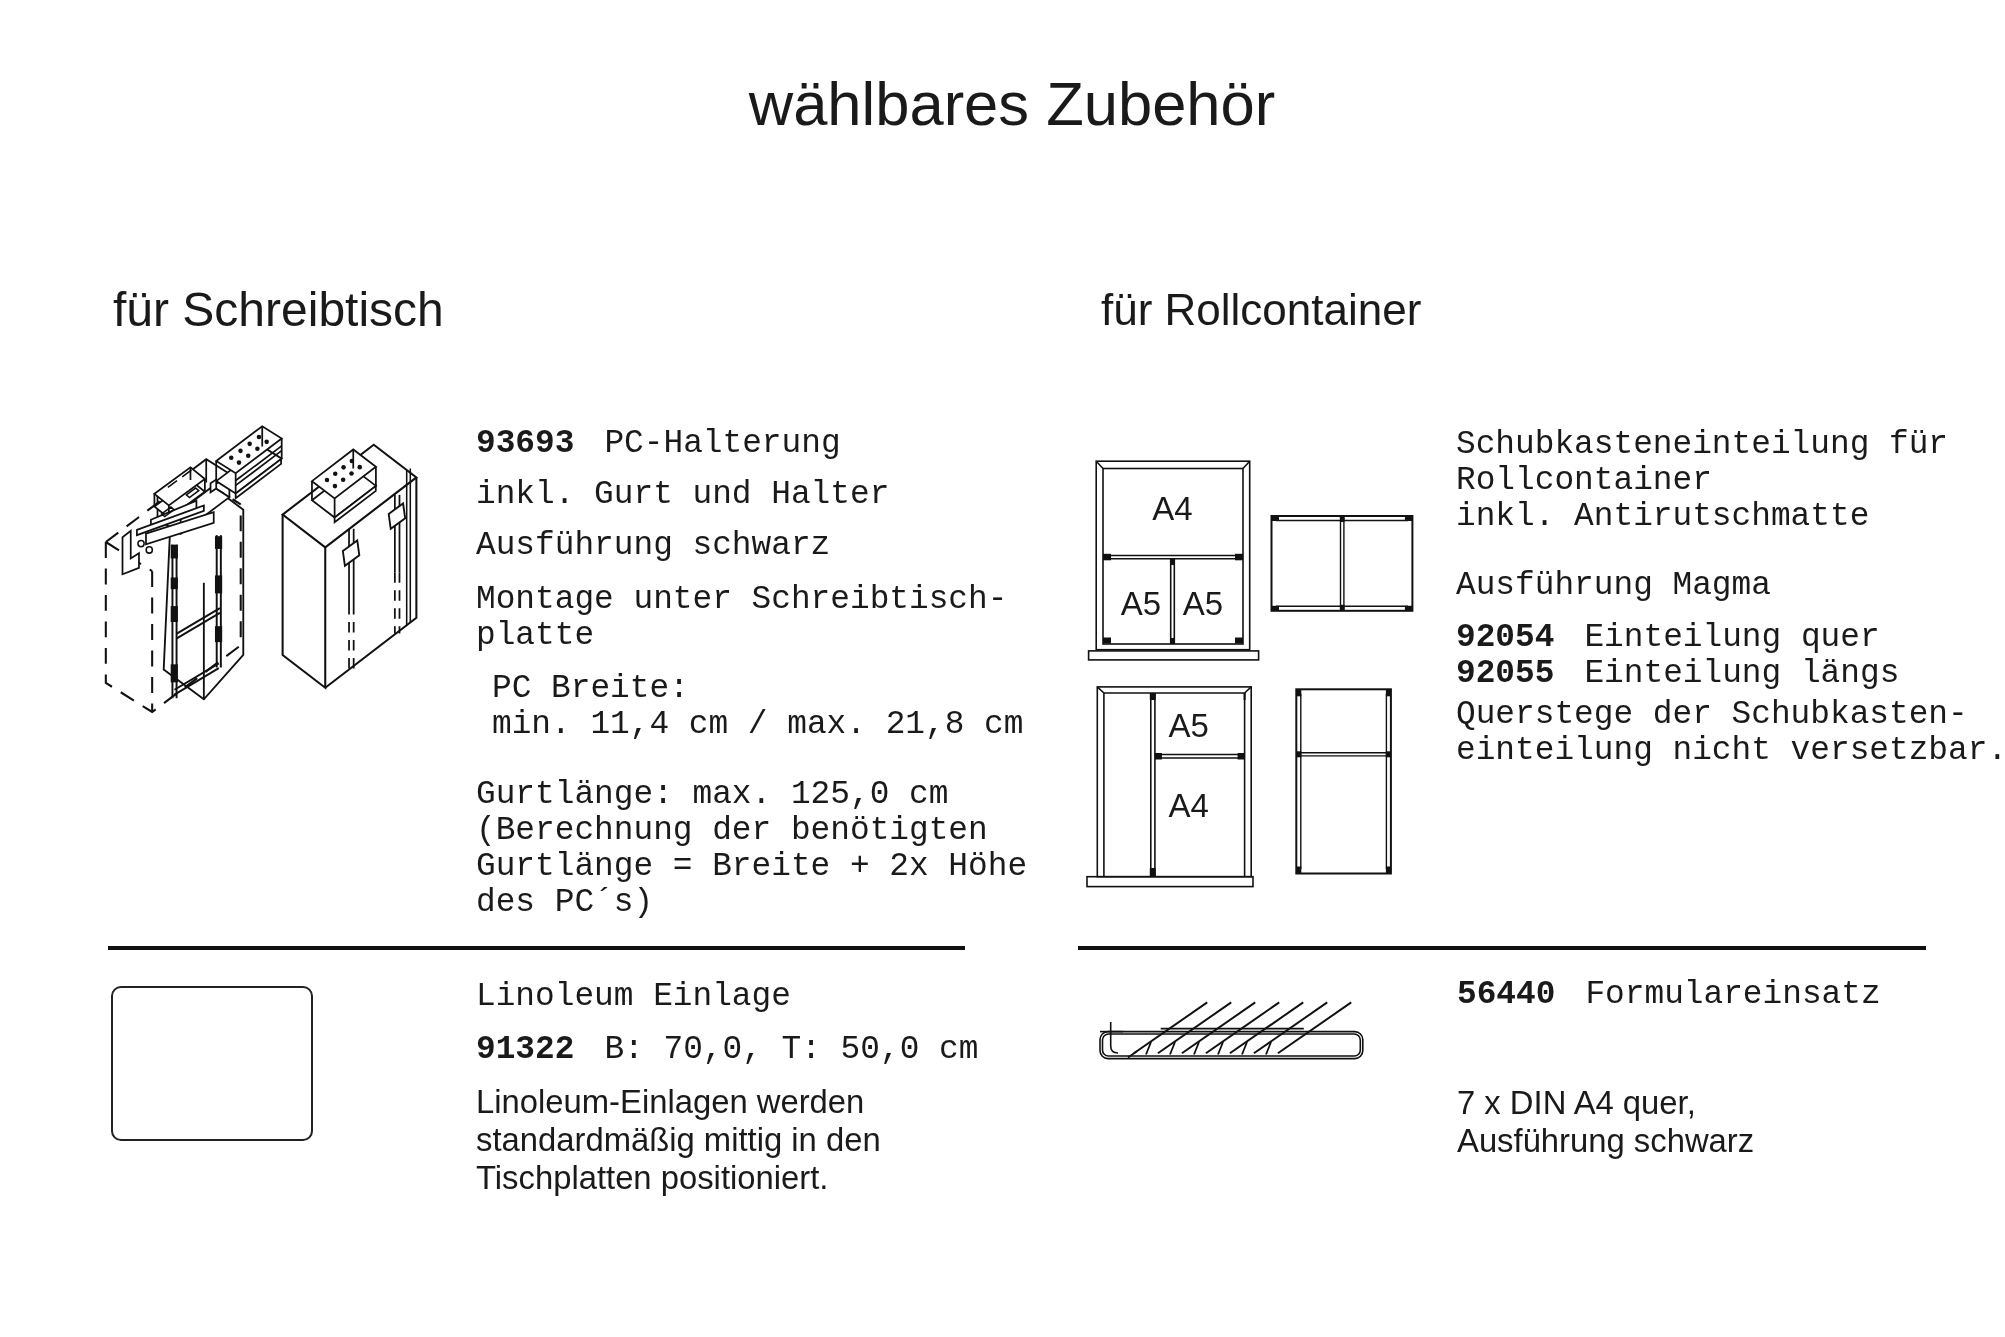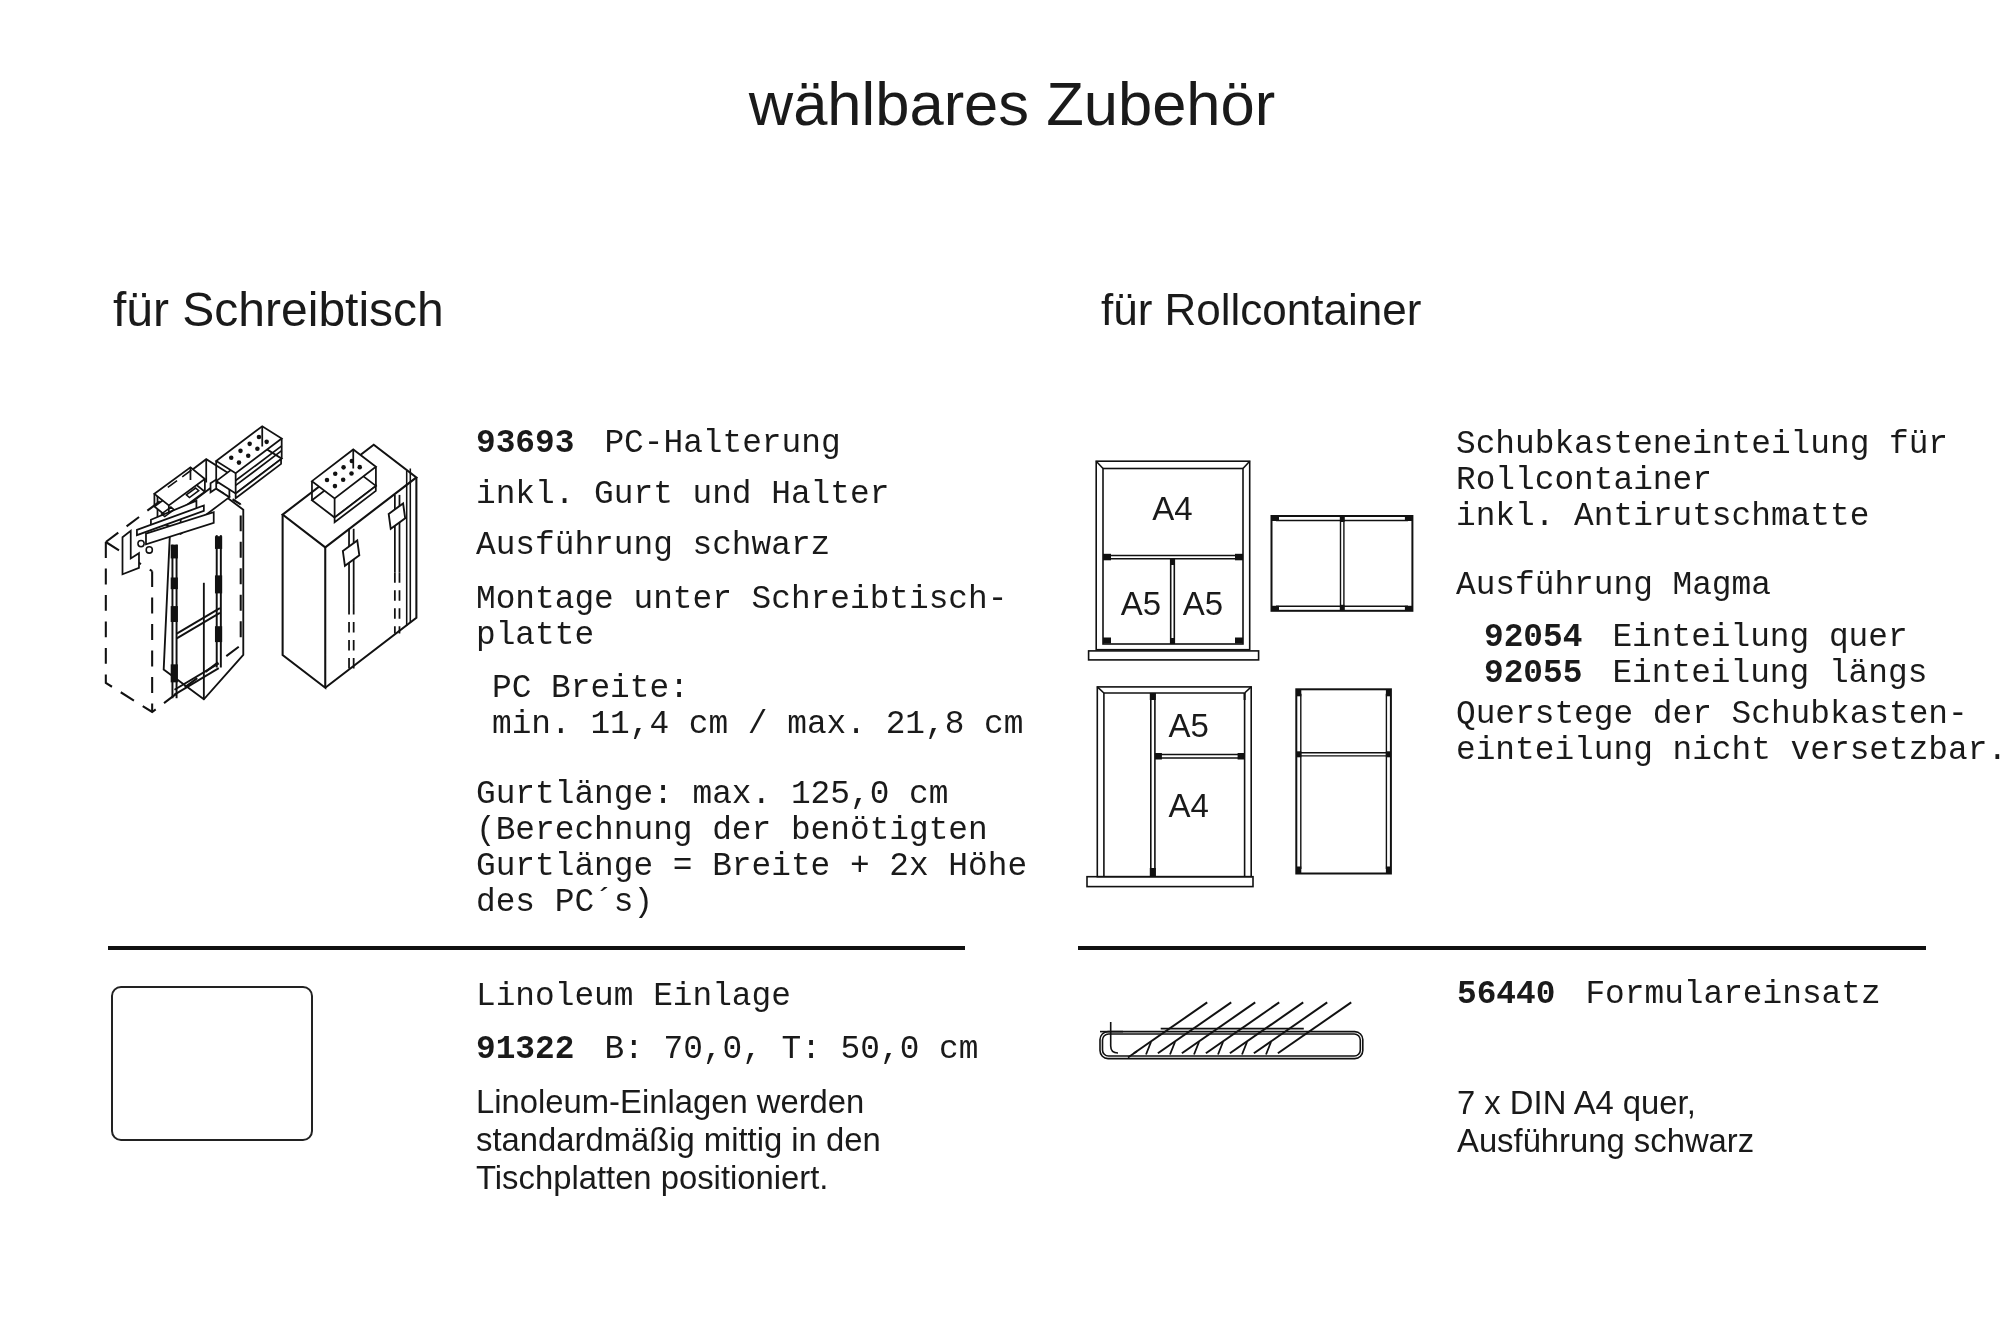--- a/index.html
+++ b/index.html
@@ -22,21 +22,21 @@
 
 <div class="abs body" style="left:476px;top:426px;"><b>93693</b><span class="gap"></span>PC-Halterung</div>
 <div class="abs body" style="left:476px;top:477px;">inkl. Gurt und Halter</div>
 <div class="abs body" style="left:476px;top:528px;">Ausführung schwarz</div>
 <div class="abs body" style="left:476px;top:582px;">Montage unter Schreibtisch-<br>platte</div>
 <div class="abs body" style="left:476px;top:671px;margin-left:16px;">PC Breite:<br>min. 11,4 cm / max. 21,8 cm</div>
 <div class="abs body" style="left:476px;top:777px;">Gurtlänge: max. 125,0 cm<br>(Berechnung der benötigten<br>Gurtlänge = Breite + 2x Höhe<br>des PC´s)</div>
 
 <div class="abs body" style="left:1456px;top:427px;">Schubkasteneinteilung für<br>Rollcontainer<br>inkl. Antirutschmatte</div>
 <div class="abs body" style="left:1456px;top:568px;">Ausführung Magma</div>
-<div class="abs body" style="left:1456px;top:620px;margin-left:28px;"><b>92054</b><span class="gap"></span>Einteilung quer<br><b>92055</b><span class="gap"></span>Einteilung längs</div>
+<div class="abs body" style="left:1456px;top:620px;"><b>92054</b><span class="gap"></span>Einteilung quer<br><b>92055</b><span class="gap"></span>Einteilung längs</div>
 <div class="abs body" style="left:1456px;top:697px;">Querstege der Schubkasten-<br>einteilung nicht versetzbar.</div>
 
 <div class="rule" style="left:108px;top:946px;width:857px;"></div>
 <div class="rule" style="left:1078px;top:946px;width:848px;"></div>
 
 <div style="position:absolute;left:111px;top:986px;width:198px;height:151px;border:2px solid #222;border-radius:10px;"></div>
 <div class="abs body" style="left:476px;top:979px;">Linoleum Einlage</div>
 <div class="abs body" style="left:476px;top:1032px;"><b>91322</b><span class="gap"></span>B: 70,0, T: 50,0 cm</div>
 <div class="abs body38" style="left:476px;top:1083px;">Linoleum-Einlagen werden<br>standardmäßig mittig in den<br>Tischplatten positioniert.</div>
 

